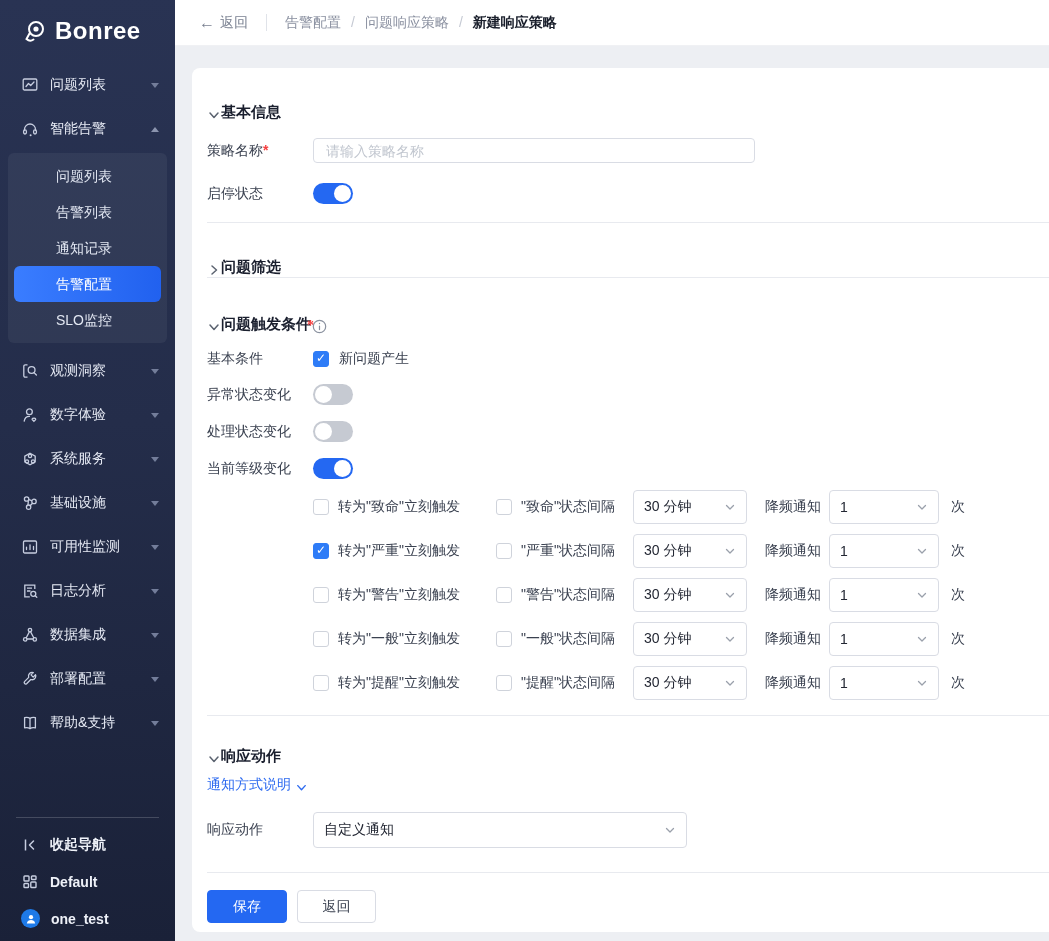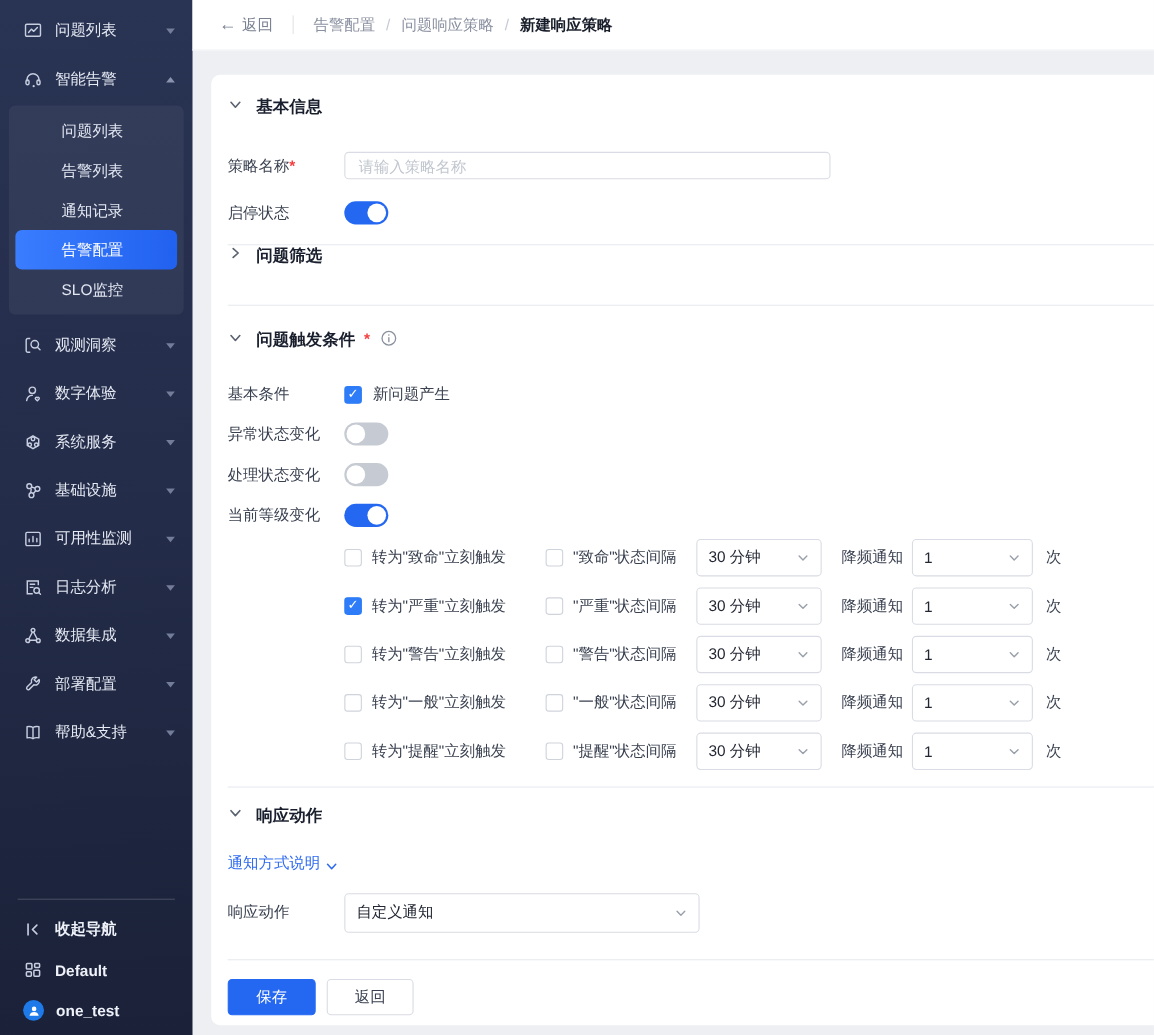--- a/index.html
+++ b/index.html
@@ -44,21 +44,21 @@
   .back { display:flex; align-items:center; gap:5px; color:#7a8191; cursor:pointer; }
   .back-arrow { font-size:16px; line-height:1; }
   .top-divider { width:1px; height:17px; background:#e0e3e9; margin:0 18px; }
   .crumbs { display:flex; align-items:center; color:#8a90a0; }
   .crumb { cursor:pointer; }
   .crumb:not(:last-child)::after { content:"/"; color:#c5c9d3; margin:0 10px; }
   .crumb.current { color:#191e2b; font-weight:700; cursor:default; }
   .content { flex:1 1 auto; padding: 22px 0 9px 17px; min-height:0; }
   .card { background:#fff; border-radius:8px 0 0 8px; height:100%; padding: 14px 0 0 15px; overflow:hidden; }
   
-  .section-header { display:flex; align-items:flex-start; gap:12px; height:34px; cursor:pointer; }
+  .section-header { display:flex; align-items:flex-end; height:34px; cursor:pointer;font-family:Liberation Serif, serif; }
   .section-title { font-size:15px; font-weight:700; color:#1a1f2e; }
   .chev { color:#5b6370; display:flex; }
   .req { color:#f53f3f; font-weight:700; margin-left:-4px; }
   .info-icon { color:#8a919f; display:flex; margin-left:-2px; }
   .divider { height:1px; background:#e8eaef; margin-top:18px; }
   .form-row { display:flex; align-items:center; }
   .form-label { width:106px; flex:none; color:#3a4150; }
   
   .text-input { width:442px; height:25px; border:1px solid #d9dce4; border-radius:4px; padding:0 12px; font-size:14px; color:#232733; font-family:inherit; background:#fff; }
   .text-input::placeholder { color:#c1c6cf; }
@@ -85,20 +85,30 @@
   .btn-row { display:flex; gap:10px; margin-top:17px; }
   .btn { height:33px; border-radius:4px; font-size:14px; font-family:inherit; cursor:pointer; }
   .btn-primary { width:80px; background:#2468f2; border:1px solid #2468f2; color:#fff; }
   .btn-default { width:79px; background:#fff; border:1px solid #d9dce4; color:#3a4150; }
   svg { display:block; }
 </style>
 </head>
 <body>
 
 <aside class="sidebar">
+  <div class="logo">
+    <span class="icon" style="width:26px;height:26px;color:#fff;">
+      <svg width="26" height="26" viewBox="0 0 26 26" fill="none" stroke="#fff" stroke-width="2">
+        <circle cx="14" cy="11" r="7"></circle>
+        <circle cx="14" cy="11" r="2.6" fill="#fff" stroke="none"></circle>
+        <path d="M7.5 15.5L4.5 21c2 1.8 5 2 7 .5" stroke-linecap="round"></path>
+      </svg>
+    </span>
+    <span class="logo-text">Bonree</span>
+  </div>
 
   <nav class="nav">
     <div class="nav-group">
       <span class="icon">
         <svg width="18" height="18" viewBox="0 0 18 18" fill="none" stroke="currentColor" stroke-width="1.3">
           <rect x="2.2" y="3" width="13.6" height="11" rx="1.2"></rect>
           <polyline points="5 10.5 7.5 7.5 9.7 9.5 13 6" stroke-linecap="round" stroke-linejoin="round"></polyline>
         </svg>
       </span>
       <span class="nav-label">问题列表</span>
@@ -506,21 +516,21 @@
           <span class="chev">
             <svg width="13" height="13" viewBox="0 0 14 14" fill="none" stroke="currentColor" stroke-width="1.5">
                 <polyline points="3 5 7 9.5 11 5" stroke-linecap="round" stroke-linejoin="round"></polyline>
               </svg>
           </span>
         </span>
       </div>
 
       <div class="form-row" style="margin-top:18px;">
         <span class="form-label">响应动作</span>
-        <span class="select" style="width:323px;height:36px;">
+        <span class="select" style="width:374px;height:36px;">
           <span>自定义通知</span>
           <span class="sel-chev">
               <svg width="12" height="12" viewBox="0 0 12 12" fill="none" stroke="currentColor" stroke-width="1.3">
                 <polyline points="2.5 4.5 6 8 9.5 4.5" stroke-linecap="round" stroke-linejoin="round"></polyline>
               </svg>
             </span>
         </span>
       </div>
 
       <div class="divider" style="margin-top:24px;"></div>

